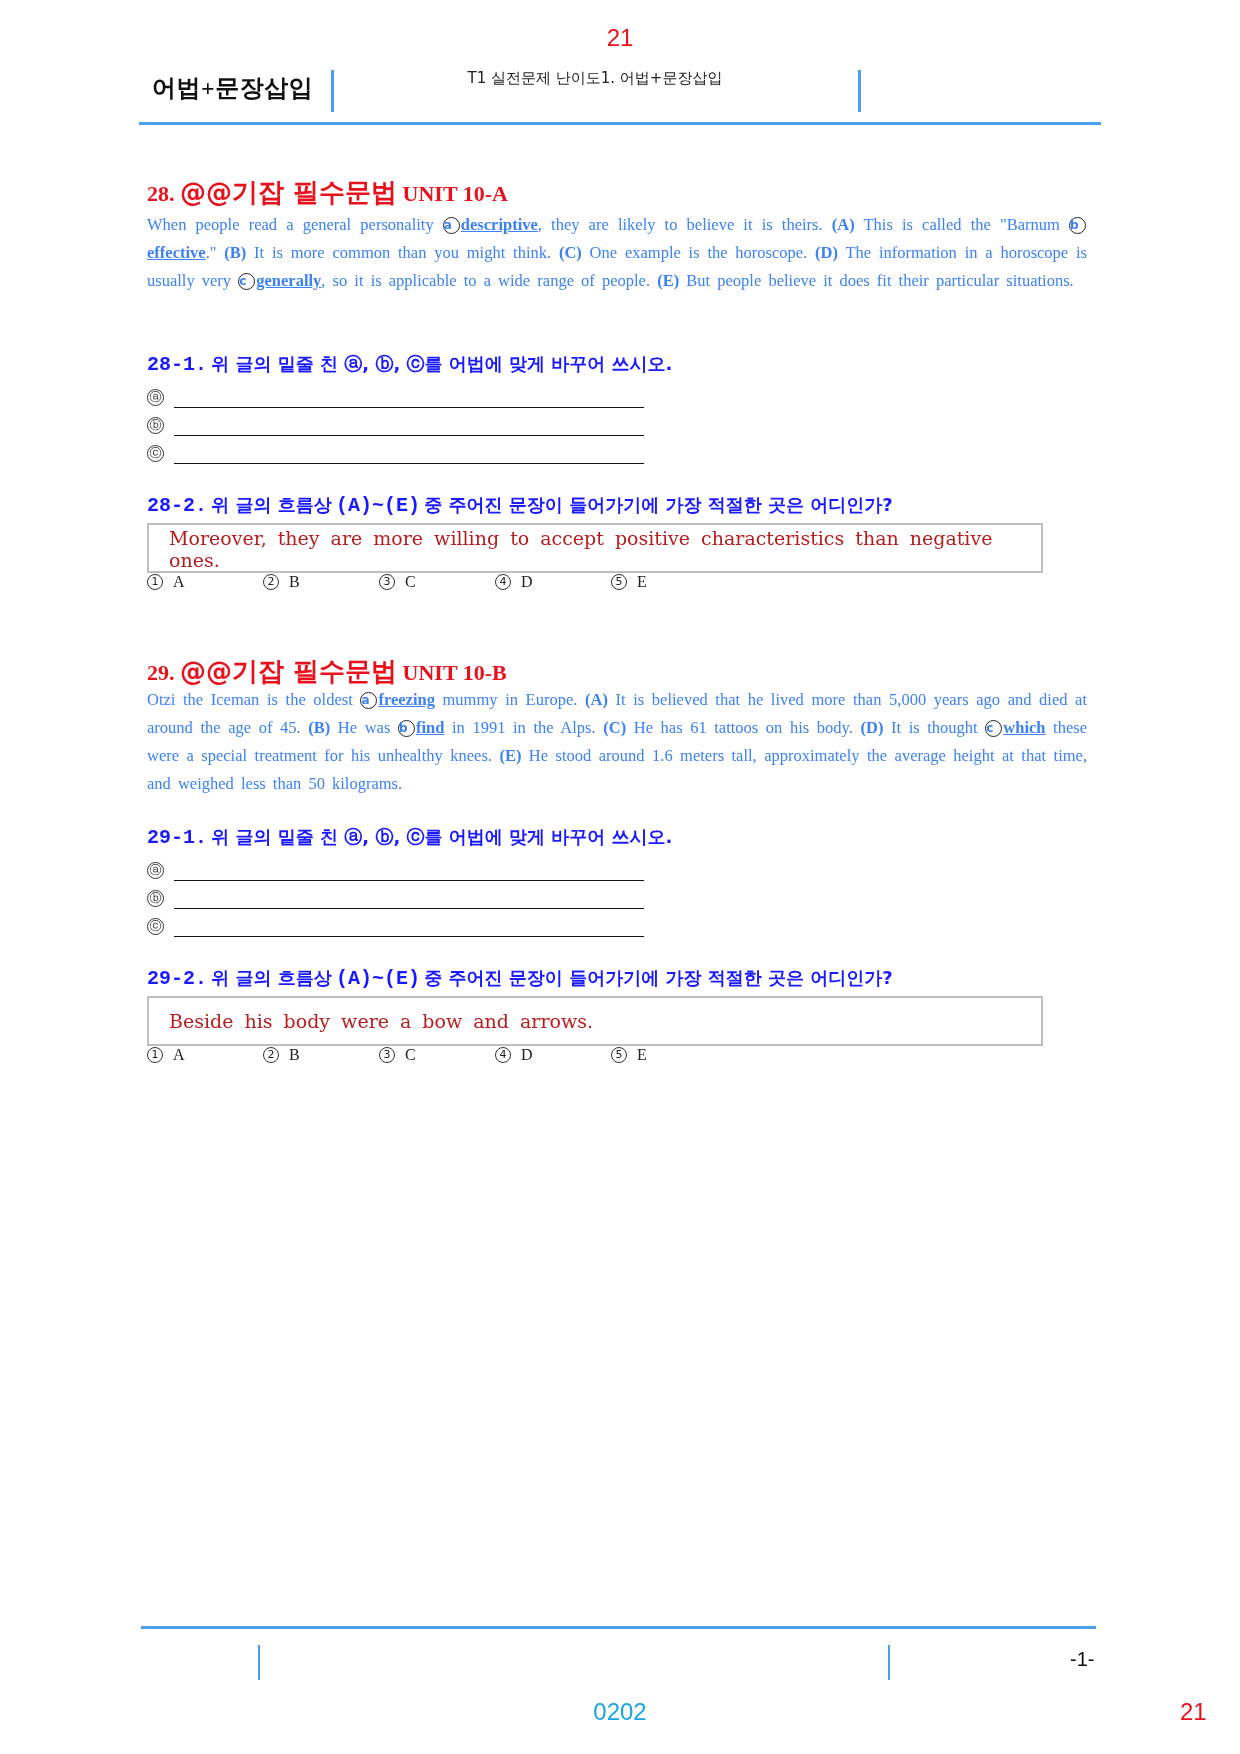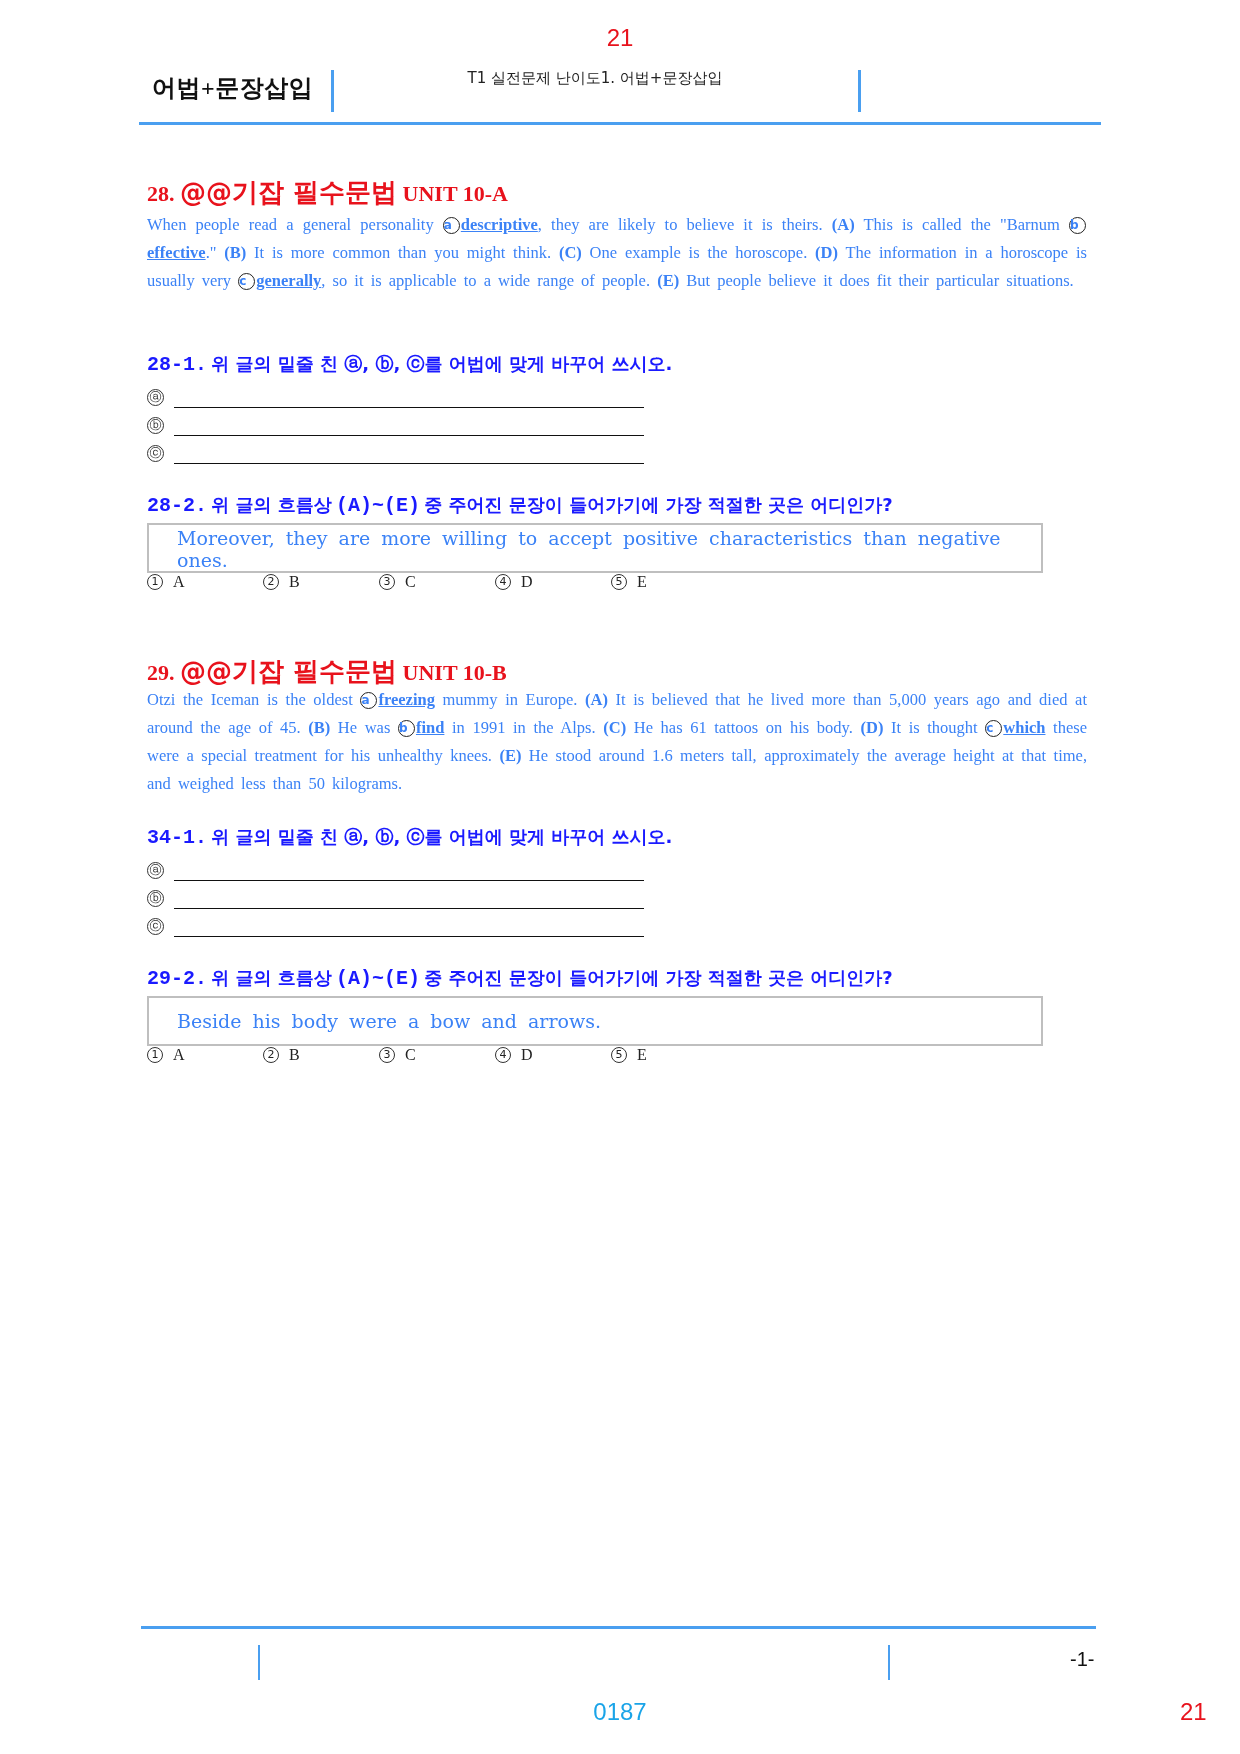--- a/index.html
+++ b/index.html
@@ -22,21 +22,21 @@
   .circ { display: inline-block; width: 17px; height: 17px; border: 1.5px solid #222; border-radius: 50%; font-size: 12px; line-height: 14px; text-align: center; font-weight: bold; font-family: "DejaVu Sans", sans-serif; vertical-align: 1px; margin-right: 1px; }
 
   .sub-q { position: absolute; left: 147px; color: #1a1aff; font-weight: bold; font-size: 17px; }
   .sub-q .ko { font-family: "DejaVu Sans", sans-serif; font-size: 18px; }
   .sub-q .sm { font-family: Liberation Mono, monospace; font-size: 20px; }
 
   .ans-line { position: absolute; left: 147px; display: flex; align-items: flex-end; height: 24px; }
   .ans-line .lbl { display: inline-block; width: 17px; height: 17px; border: 1px solid #333; border-radius: 50%; font-size: 12px; line-height: 15px; text-align: center; font-family: "DejaVu Sans", sans-serif; color: #333; margin-right: 10px; margin-bottom: 2px; }
   .ans-line .blank { width: 470px; border-bottom: 1.5px solid #111; height: 18px; }
 
-  .ins-box { position: absolute; left: 147px; width: 896px; border: 2px solid #bfbfbf; padding: 2px 28px; color: #3b82f6; font-family: "DejaVu Serif", serif; font-size: 19px; line-height: 22px; word-spacing: 5px; }
+  .ins-box { position: absolute; left: 147px; width: 896px; border: 2px solid #bfbfbf; padding: 2px 20px; color: #b91c1c; font-family: "DejaVu Serif", serif; font-size: 19px; line-height: 22px; word-spacing: 5px; }
 
   .choices { position: absolute; left: 147px; display: flex; font-size: 16px; color: #222; }
   .choices .ch { width: 116px; display: flex; align-items: center; }
   .choices .num { display: inline-block; width: 16px; height: 16px; border: 1px solid #333; border-radius: 50%; font-size: 11px; line-height: 14px; text-align: center; font-family: "DejaVu Sans", sans-serif; margin-right: 10px; }
 
   .ftr-line { position: absolute; left: 141px; width: 955px; top: 1626px; height: 3px; background: #4a9ff0; }
   .ftr-bar { position: absolute; top: 1645px; width: 2px; height: 35px; background: #4a9ff0; }
   .ftr-page { position: absolute; left: 1070px; top: 1648px; font-family: "Liberation Sans", sans-serif; font-size: 20px; color: #111; }
   .ftr-code { position: absolute; top: 1698px; left: 0; width: 1240px; text-align: center; font-family: "Liberation Sans", sans-serif; font-size: 24px; color: #1aa4e8; }
   .ftr-num { position: absolute; top: 1698px; left: 1180px; font-family: "Liberation Sans", sans-serif; font-size: 24px; color: #e8121c; }
@@ -108,21 +108,21 @@
 </div>
 
 <div class="q-title" style="top:654px;">
   <span>29.</span>
   <span class="ko">@@기잡 필수문법</span>
   <span>UNIT 10-B</span>
 </div>
 <div class="passage" style="top:686px;"><span>Otzi the Iceman is the oldest </span><span class="circ">a</span><span class="u">freezing</span><span> mummy in Europe. </span><span class="mk">(A)</span><span> It is believed that he lived more than 5,000 years ago and died at around the age of 45. </span><span class="mk">(B)</span><span> He was </span><span class="circ">b</span><span class="u">find</span><span> in 1991 in the Alps. </span><span class="mk">(C)</span><span> He has 61 tattoos on his body. </span><span class="mk">(D)</span><span> It is thought </span><span class="circ">c</span><span class="u">which</span><span> these were a special treatment for his unhealthy knees. </span><span class="mk">(E)</span><span> He stood around 1.6 meters tall, approximately the average height at that time, and weighed less than 50 kilograms.</span></div>
 
 <div class="sub-q" style="top:825px;">
-  <span class="sm">34-1.</span>
+  <span class="sm">29-1.</span>
   <span class="ko">위 글의 밑줄 친 ⓐ, ⓑ, ⓒ를 어법에 맞게 바꾸어 쓰시오.</span>
 </div>
 <div class="ans-line" style="top:857px;">
     <span class="lbl">ⓐ</span>
     <span class="blank"></span>
   </div>
 <div class="ans-line" style="top:885px;">
     <span class="lbl">ⓑ</span>
     <span class="blank"></span>
   </div>
@@ -158,14 +158,14 @@
   <div class="ch">
       <span class="num">5</span>
       <span>E</span>
     </div>
 </div>
 
 <div class="ftr-line"></div>
 <div class="ftr-bar" style="left:258px;"></div>
 <div class="ftr-bar" style="left:888px;"></div>
 <div class="ftr-page">-1-</div>
-<div class="ftr-code">0187</div>
+<div class="ftr-code">0202</div>
 <div class="ftr-num">21</div>
 
 </body></html>

